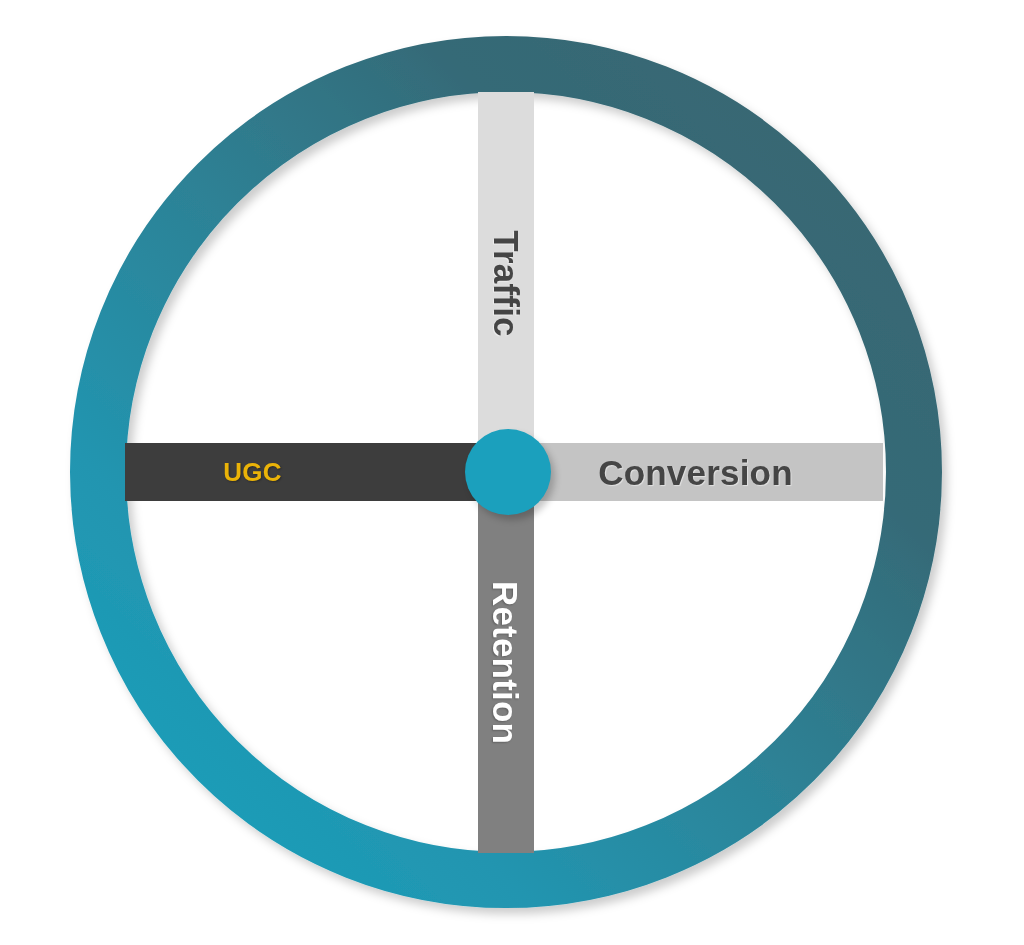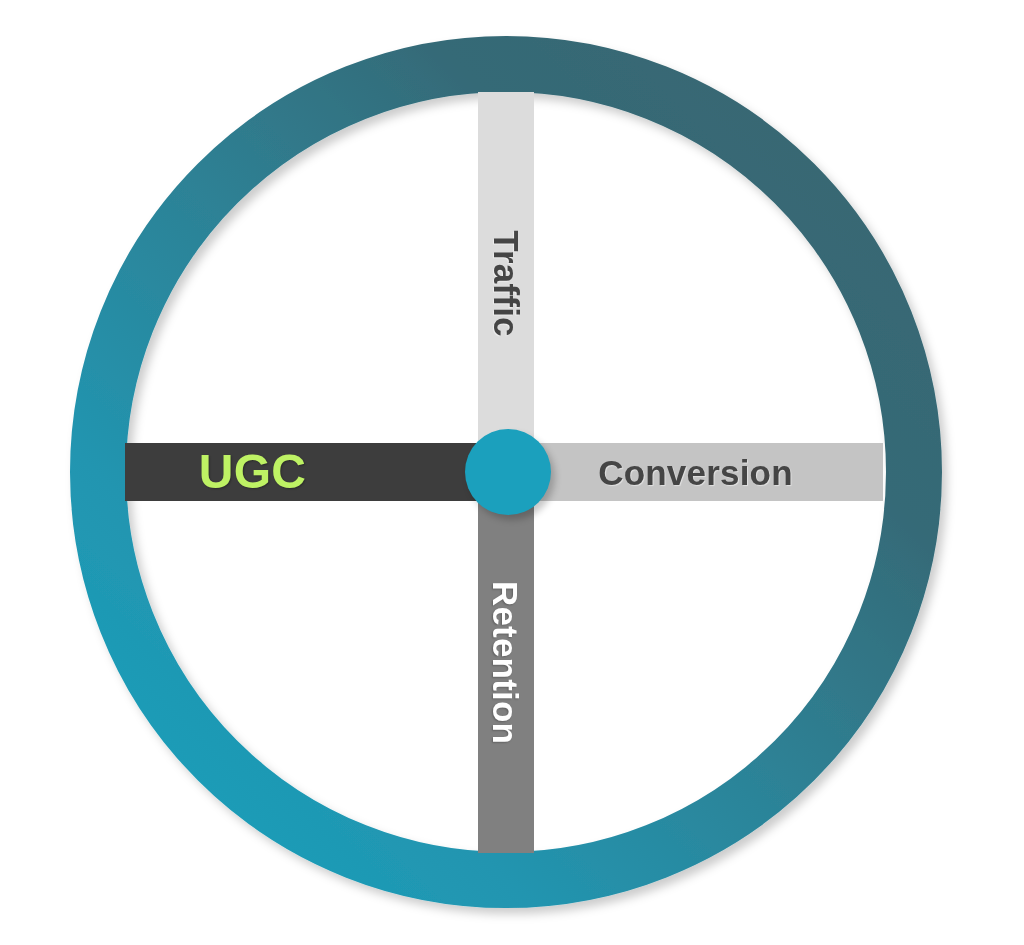--- a/index.html
+++ b/index.html
@@ -79,22 +79,22 @@
 
   
   #spoke-ugc {
     left: 125px;
     top: 443px;
     width: 385px;
     height: 58px;
     background: #3d3d3d;
   }
   #spoke-ugc .spoke-label {
-    color: #bef264;
-    font-size: 48px;
+    color: #eab308;
+    font-size: 26px;
     margin-right: 130px;
     text-shadow: 1px 1px 2px rgba(0,0,0,0.3);
   }
 
   
   #spoke-conversion {
     left: 508px;
     top: 443px;
     width: 375px;
     height: 58px;

